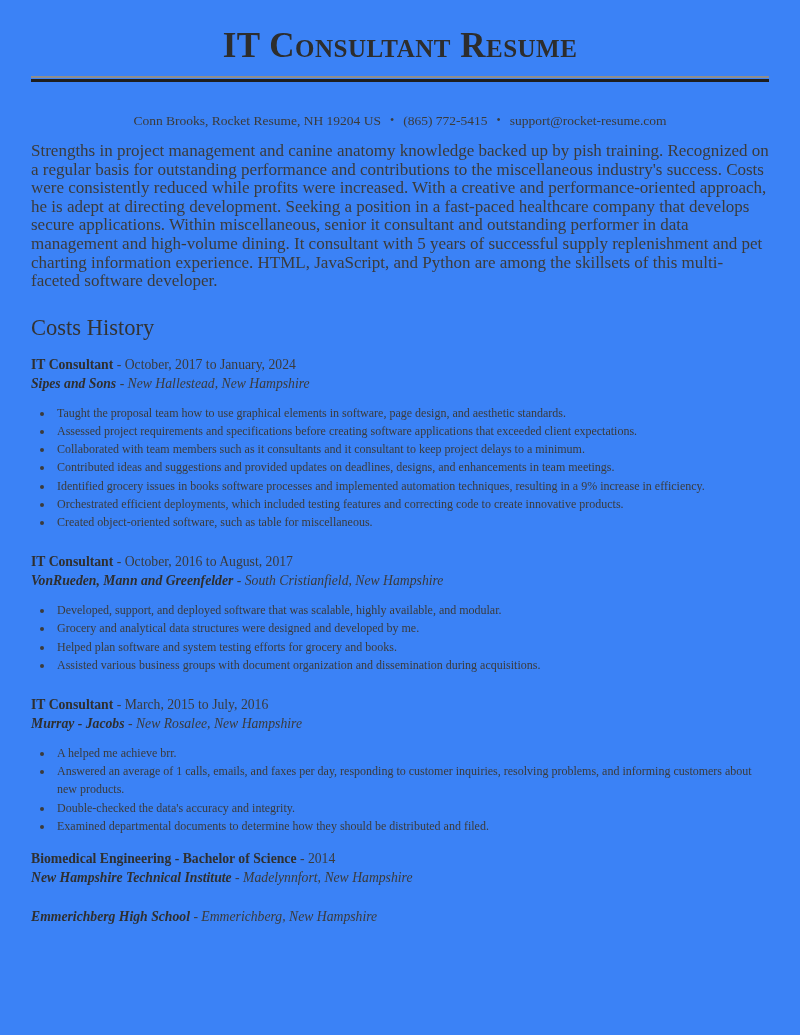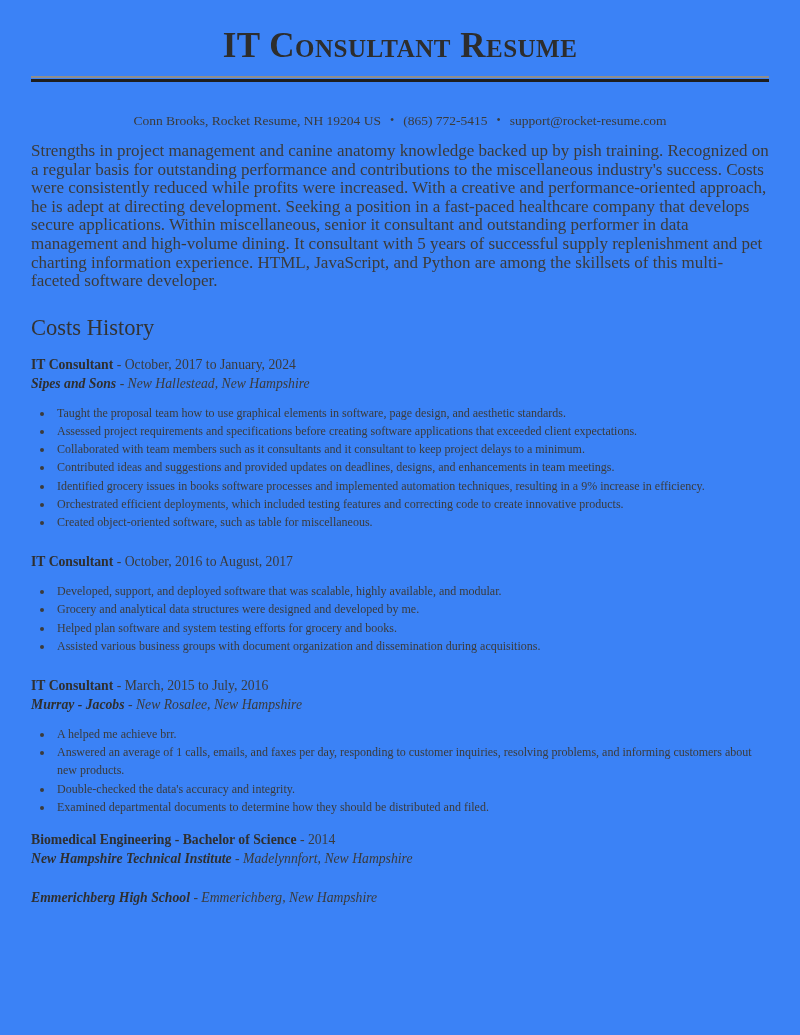--- a/index.html
+++ b/index.html
@@ -126,20 +126,21 @@
         <li>Collaborated with team members such as it consultants and it consultant to keep project delays to a minimum.</li>
         <li>Contributed ideas and suggestions and provided updates on deadlines, designs, and enhancements in team meetings.</li>
         <li>Identified grocery issues in books software processes and implemented automation techniques, resulting in a 9% increase in efficiency.</li>
         <li>Orchestrated efficient deployments, which included testing features and correcting code to create innovative products.</li>
         <li>Created object-oriented software, such as table for miscellaneous.</li>
       </ul>
     </div>
 
     <div class="job">
       <p class="job-title-line"><b>IT Consultant</b><span> - October, 2016 to August, 2017</span></p>
+      <p class="job-company-line"><b>VonRueden, Mann and Greenfelder</b><span> - South Cristianfield, New Hampshire</span></p>
       <ul class="bullets">
         <li>Developed, support, and deployed software that was scalable, highly available, and modular.</li>
         <li>Grocery and analytical data structures were designed and developed by me.</li>
         <li>Helped plan software and system testing efforts for grocery and books.</li>
         <li>Assisted various business groups with document organization and dissemination during acquisitions.</li>
       </ul>
     </div>
 
     <div class="job">
       <p class="job-title-line"><b>IT Consultant</b><span> - March, 2015 to July, 2016</span></p>

